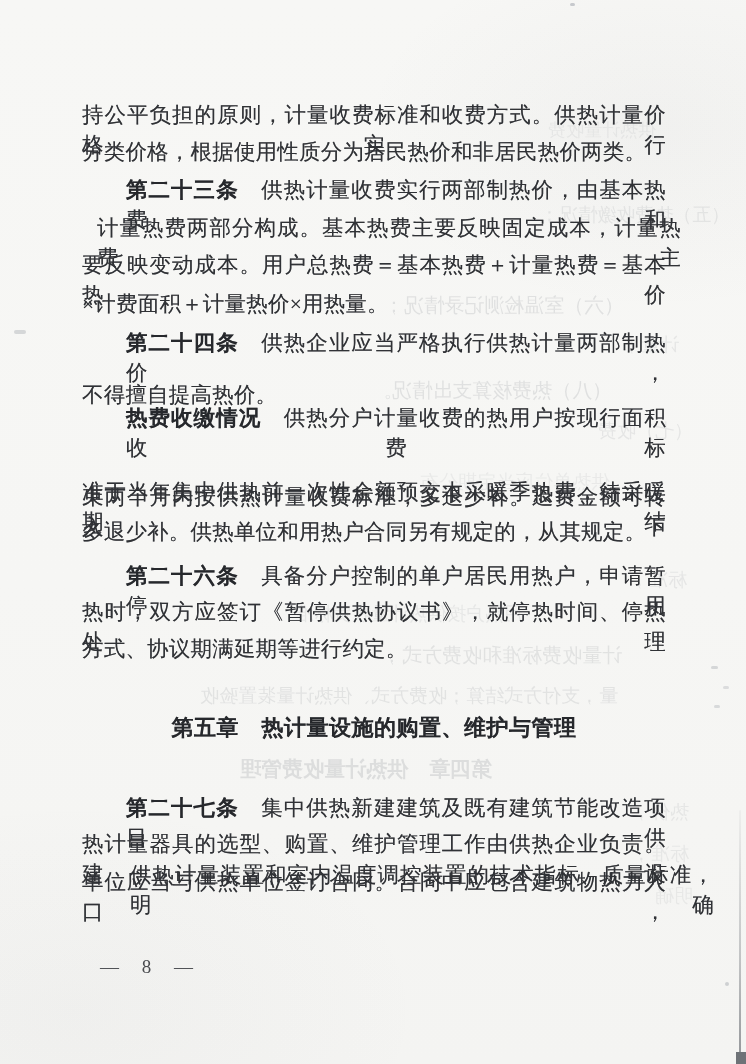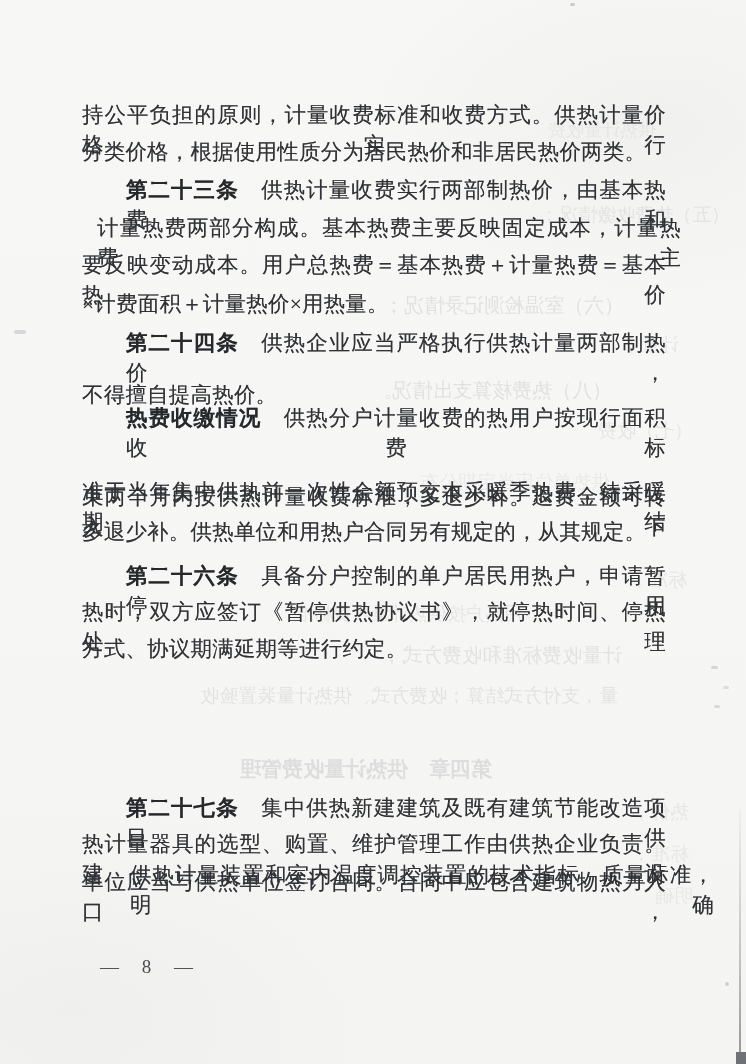--- a/index.html
+++ b/index.html
@@ -87,20 +87,21 @@
       <div class="line" style="top: 517px;"><span>多退少补。供热单位和用热户合同另有规定的，从其规定。</span></div>
       <div class="line just indent" style="top: 561px;"><span class="b">第二十六条</span><span>　具备分户控制的单户居民用热户，申请暂停用</span></div>
       <div class="line just" style="top: 597px;"><span>热时，双方应签订《暂停供热协议书》，就停热时间、停热处理</span></div>
       <div class="line" style="top: 634px;"><span>方式、协议期满延期等进行约定。</span></div>
       <div class="line just indent" style="top: 793px;"><span class="b">第二十七条</span><span>　集中供热新建建筑及既有建筑节能改造项目供</span></div>
       <div class="line just" style="top: 829px;"><span>热计量器具的选型、购置、维护管理工作由供热企业负责。建设</span></div>
       <div class="line just" style="top: 867px;"><span>单位应当与供热单位签订合同。合同中应包含建筑物热力入口，</span></div>
       <div class="line just" style="top: 860px; margin-left: 48px;"><span>供热计量装置和室内温度调控装置的技术指标、质量标准，明确</span></div>
     </div>
 
+  <div id="chapter-heading" style="top: 713px;">第五章　热计量设施的购置、维护与管理</div>
 
   <div id="page-number">— 8 —</div>
 
   <div id="scan-edge-line" class="artifact"></div>
   <div id="scan-corner-mark" class="artifact"></div>
   <div class="artifact speck" style="left:570px;top:3px;width:5px;height:3px;"></div>
   <div class="artifact speck" style="left:14px;top:330px;width:12px;height:4px;opacity:0.5;"></div>
   <div class="artifact speck" style="left:711px;top:666px;width:7px;height:3px;opacity:0.5;"></div>
   <div class="artifact speck" style="left:714px;top:705px;width:6px;height:3px;opacity:0.45;"></div>
   <div class="artifact speck" style="left:723px;top:686px;width:6px;height:3px;opacity:0.4;"></div>

